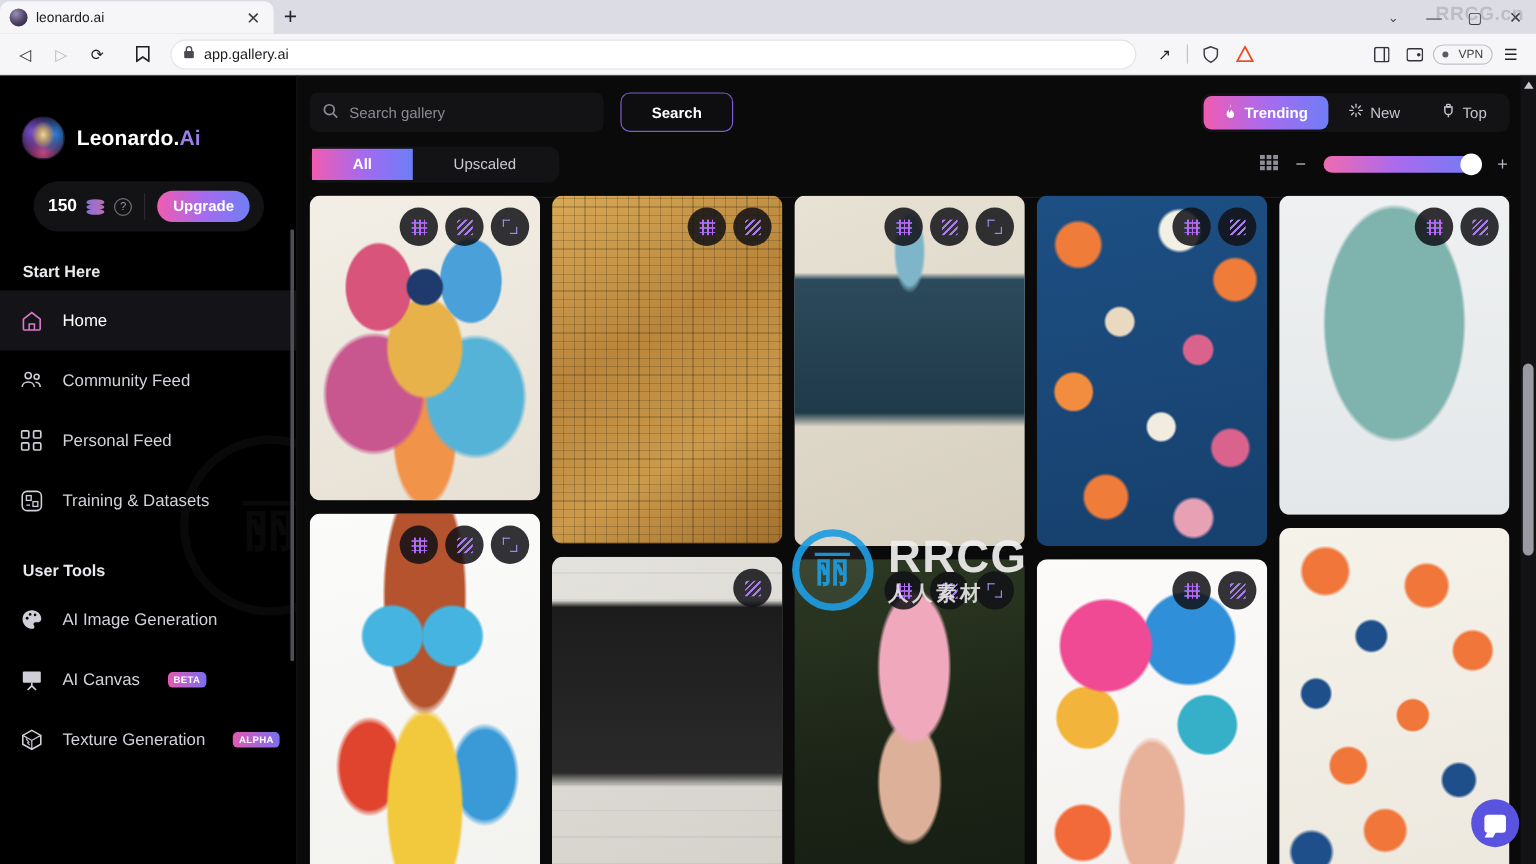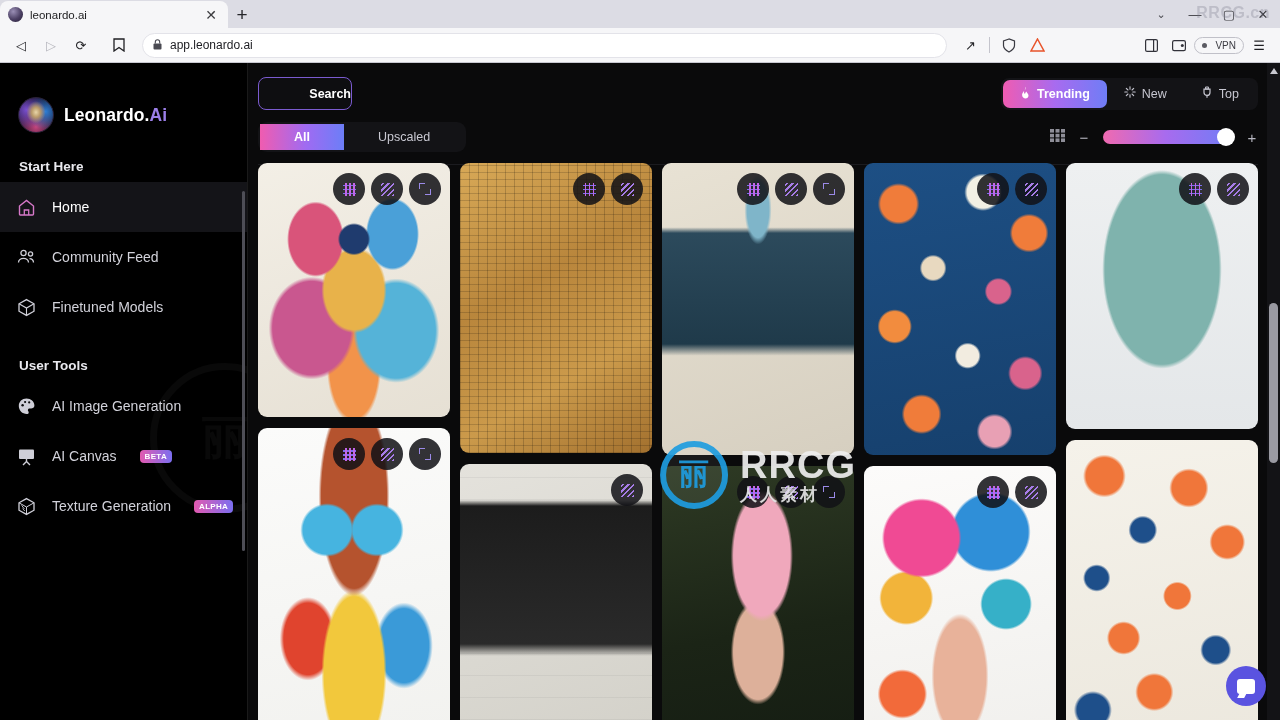--- a/index.html
+++ b/index.html
@@ -160,21 +160,20 @@
   .search-ico { color:#8e8e98; font-size:12px; }
   .search-input {
     background:transparent; border:none; outline:none; color:#d8d8e0;
     font-size:12.5px; font-family:"Liberation Sans",sans-serif; width:100%;
   }
   .search-input::placeholder { color:#8a8a94; }
   .search-btn {
     width:94px; height:33px; border-radius:8px; background:#0e0e11;
     border:1px solid #7b5bd0; color:#fff; font-size:12.5px; font-weight:700;
     font-family:"Liberation Sans",sans-serif;
-    text-align:right;
   }
   .seg-right { margin-left:auto; display:flex; align-items:center; }
   .seg {
     height:32px; background:#131316; border-radius:8px; display:flex; align-items:center;
     padding:2px;
   }
   .seg-item {
     height:28px; padding: 0 17px; display:flex; align-items:center; gap:6px;
     font-size:12.5px; color:#c6c6d0; border-radius:7px; white-space:nowrap;
   }
@@ -402,21 +401,21 @@
           <path d="M1 1h10v12L6 9.5 1 13z" fill="none" stroke="#1f1f23" stroke-width="1.3"></path>
         </svg>
     </span>
     <div class="urlbar">
       <span class="lock">
         <svg width="9" height="11" viewBox="0 0 9 11">
             <rect x="0.5" y="4.5" width="8" height="6" rx="1" fill="#4a4a52"></rect>
             <path d="M2.3 4.5V3a2.2 2.2 0 0 1 4.4 0v1.5" fill="none" stroke="#4a4a52" stroke-width="1.1"></path>
           </svg>
       </span>
-      <span class="urltext">app.leonardo.ai</span>
+      <span class="urltext">app.gallery.ai</span>
     </div>
     <div class="url-right">
       <span class="navbtn">↗</span>
       <span class="divider-v"></span>
       <span class="navbtn">
         <svg width="14" height="15" viewBox="0 0 14 15">
             <path d="M7 1 1.5 3v4.5C1.5 11 7 14 7 14s5.5-3 5.5-6.5V3z" fill="none" stroke="#3a3a42" stroke-width="1.2"></path>
           </svg>
       </span>
       <span class="navbtn">
@@ -448,20 +447,31 @@
   <div class="page">
 
     <aside class="sidebar">
       <div class="sb-watermark">丽</div>
 
       <div class="brand">
         <span class="brand-logo"></span>
         <span class="brand-text"><span>Leonardo.</span><span class="ai">Ai</span></span>
       </div>
 
+      <div class="credits">
+        <span class="credits-num">150</span>
+        <span class="coin-icon">
+            <i></i>
+            <i></i>
+            <i></i>
+          </span>
+        <span class="help-circle">?</span>
+        <span class="credits-sep"></span>
+        <button class="upgrade-btn">Upgrade</button>
+      </div>
 
       <div class="sb-section">Start Here</div>
       <div class="navlist">
         <div class="navitem active">
           <span class="navicon">
             <svg width="19" height="19" viewBox="0 0 19 19">
                 <path d="M2.5 8 9.5 2.5 16.5 8v8a1 1 0 0 1-1 1h-12a1 1 0 0 1-1-1z" fill="none" stroke="currentColor" stroke-width="1.4"></path>
                 <path d="M7.3 17v-5h4.4v5" fill="none" stroke="currentColor" stroke-width="1.3"></path>
               </svg>
           </span>
@@ -473,26 +483,39 @@
                 <circle cx="7.5" cy="5" r="2.6" fill="none" stroke="currentColor" stroke-width="1.3"></circle>
                 <circle cx="14.5" cy="6" r="2.1" fill="none" stroke="currentColor" stroke-width="1.3"></circle>
                 <path d="M2.5 14.5c0-2.6 2.3-4.2 5-4.2s5 1.6 5 4.2" fill="none" stroke="currentColor" stroke-width="1.3"></path>
                 <path d="M13.5 10.6c2.2.1 4 1.5 4 3.9" fill="none" stroke="currentColor" stroke-width="1.3"></path>
               </svg>
           </span>
           <span class="nav-label">Community Feed</span>
         </div>
         <div class="navitem">
           <span class="navicon">
+            <svg width="18" height="18" viewBox="0 0 18 18">
+                <rect x="1" y="1" width="6" height="6" rx="1" fill="none" stroke="currentColor" stroke-width="1.4"></rect>
+                <rect x="11" y="1" width="6" height="6" rx="1" fill="none" stroke="currentColor" stroke-width="1.4"></rect>
+                <rect x="1" y="11" width="6" height="6" rx="1" fill="none" stroke="currentColor" stroke-width="1.4"></rect>
+                <rect x="11" y="11" width="6" height="6" rx="1" fill="none" stroke="currentColor" stroke-width="1.4"></rect>
+              </svg>
+          </span>
+          <span class="nav-label">Personal Feed</span>
+        </div>
+        <div class="navitem">
+          <span class="navicon">
             <svg width="19" height="19" viewBox="0 0 19 19">
-                <path d="M9.5 1.6 17 5.8v7.4L9.5 17.4 2 13.2V5.8z" fill="none" stroke="currentColor" stroke-width="1.3"></path>
-                <path d="M2 5.8 9.5 10l7.5-4.2M9.5 10v7.4" fill="none" stroke="currentColor" stroke-width="1.1"></path>
+                <rect x="1.5" y="1.5" width="16" height="16" rx="4" fill="none" stroke="currentColor" stroke-width="1.3"></rect>
+                <rect x="5" y="5" width="4" height="4" fill="none" stroke="currentColor" stroke-width="1.1"></rect>
+                <rect x="10.5" y="10" width="4" height="4" fill="none" stroke="currentColor" stroke-width="1.1"></rect>
+                <line x1="5" y1="13" x2="8" y2="13" stroke="currentColor" stroke-width="1.1"></line>
               </svg>
           </span>
-          <span class="nav-label">Finetuned Models</span>
+          <span class="nav-label">Training &amp; Datasets</span>
         </div>
       </div>
 
       <div class="sb-section">User Tools</div>
       <div class="navlist">
         <div class="navitem">
           <span class="navicon">
             <svg width="19" height="19" viewBox="0 0 19 19">
                 <path d="M9.5 1.6c4.4 0 7.9 3.2 7.9 7 0 2.2-1.8 3-3.3 3h-1.5c-1 0-1.7.7-1.7 1.6 0 .5.2.8.4 1.1.3.4.4.7.4 1.1 0 1-.8 1.6-1.9 1.6-4.4 0-8-3.6-8-8s3.3-7.4 7.7-7.4z" fill="currentColor"></path>
                 <circle cx="5.6" cy="8.2" r="1.2" fill="#0b0b0d"></circle>
@@ -525,20 +548,29 @@
         </div>
       </div>
 
       <div class="sb-scroll"></div>
     </aside>
 
     <section class="main">
 
       <div class="toolbar">
         <div class="tb-row1">
+          <div class="search-box">
+            <span class="search-ico">
+              <svg width="13" height="13" viewBox="0 0 13 13">
+                  <circle cx="5.4" cy="5.4" r="4.1" fill="none" stroke="currentColor" stroke-width="1.4"></circle>
+                  <line x1="8.6" y1="8.6" x2="12" y2="12" stroke="currentColor" stroke-width="1.4"></line>
+                </svg>
+            </span>
+            <input class="search-input" type="text" placeholder="Search gallery" style="">
+          </div>
           <button class="search-btn">Search</button>
 
           <div class="seg-right">
             <div class="seg">
               <div class="seg-item active">
                 <span>
                   <svg width="11" height="13" viewBox="0 0 11 13">
                       <path d="M5.5.8C6.8 3.2 4 3.6 4 6.2c0 .9.5 1.5 1.1 1.8-.2-1.4.8-2.2 1.5-2.6-.2 1.4 1.9 2 1.9 4 0 2-1.4 3-3 3s-3.4-1.2-3.4-3.4C2.1 6 5.5 5 5.5.8z" fill="#fff"></path>
                     </svg>
                 </span>

